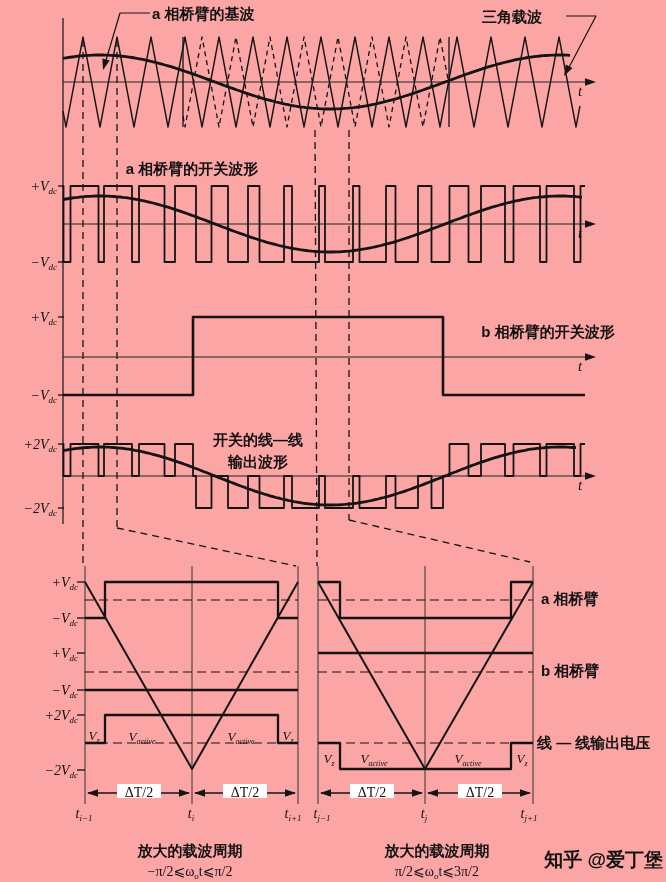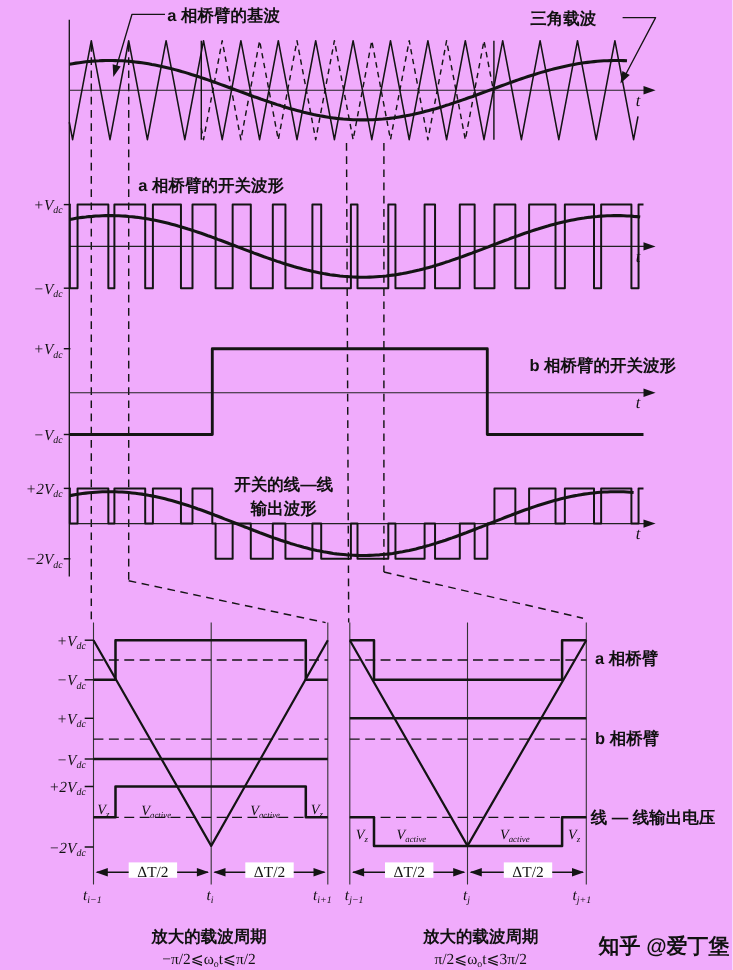--- a/index.html
+++ b/index.html
@@ -1,16 +1,16 @@
 <!DOCTYPE html>
 <html><head>
 <meta charset="utf-8">
 <style>
   html,body{margin:0;padding:0;background:#ffffff;}
-  .stage{position:relative;width:666px;height:882px;background:#f0abfc;overflow:hidden;}
+  .stage{position:relative;width:666px;height:882px;background:#fca5a5;overflow:hidden;}
   svg{display:block;}
   text{fill:#111;}
   .cjk{font-family:"Liberation Sans","DejaVu Sans",sans-serif;font-weight:700;}
   .serif{font-family:"Liberation Serif","DejaVu Serif",serif;}
   .it{font-style:italic;}
   .wm{font-family:"Liberation Sans","DejaVu Sans",sans-serif;font-weight:700;}
 </style>
 </head>
 <body>
 

